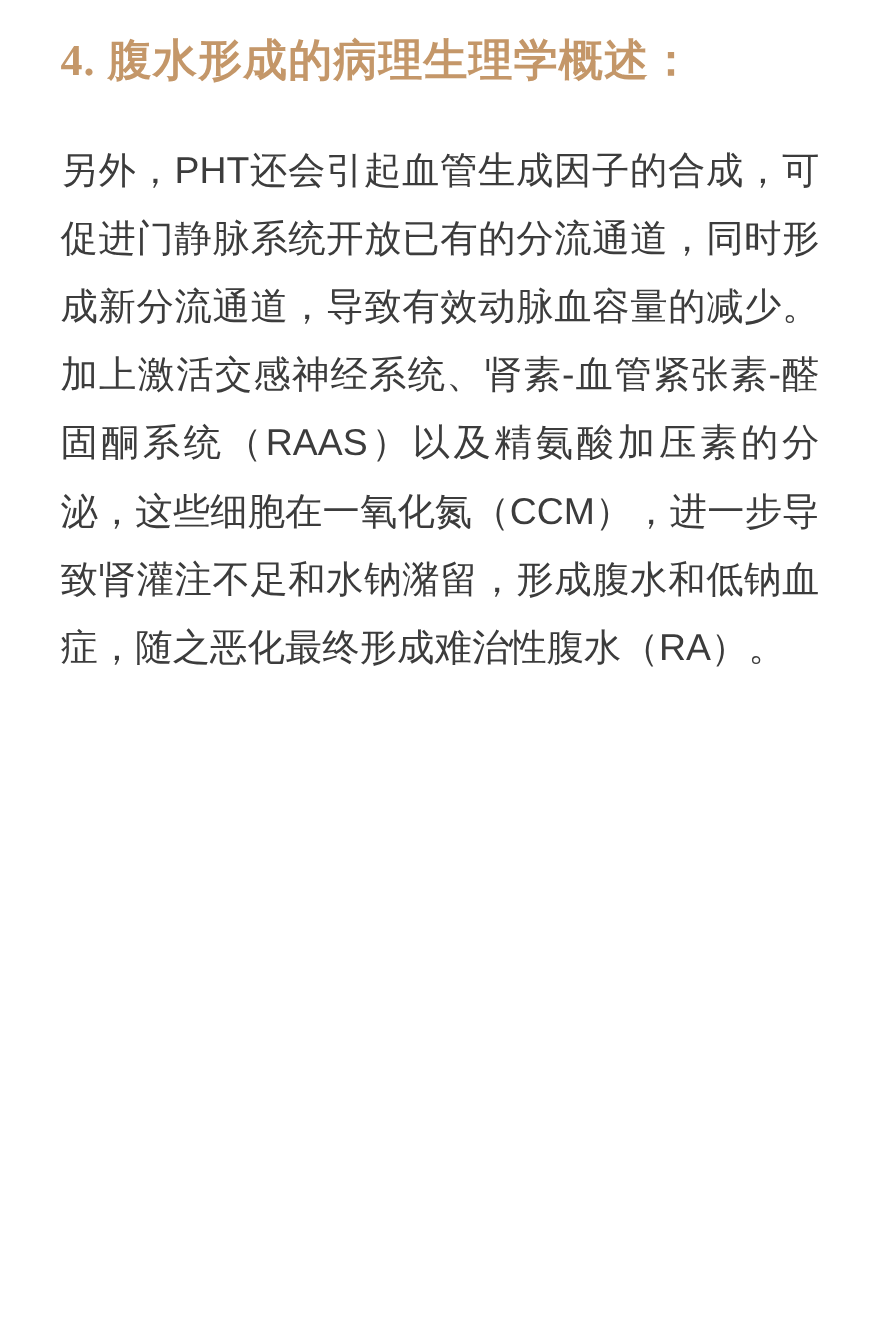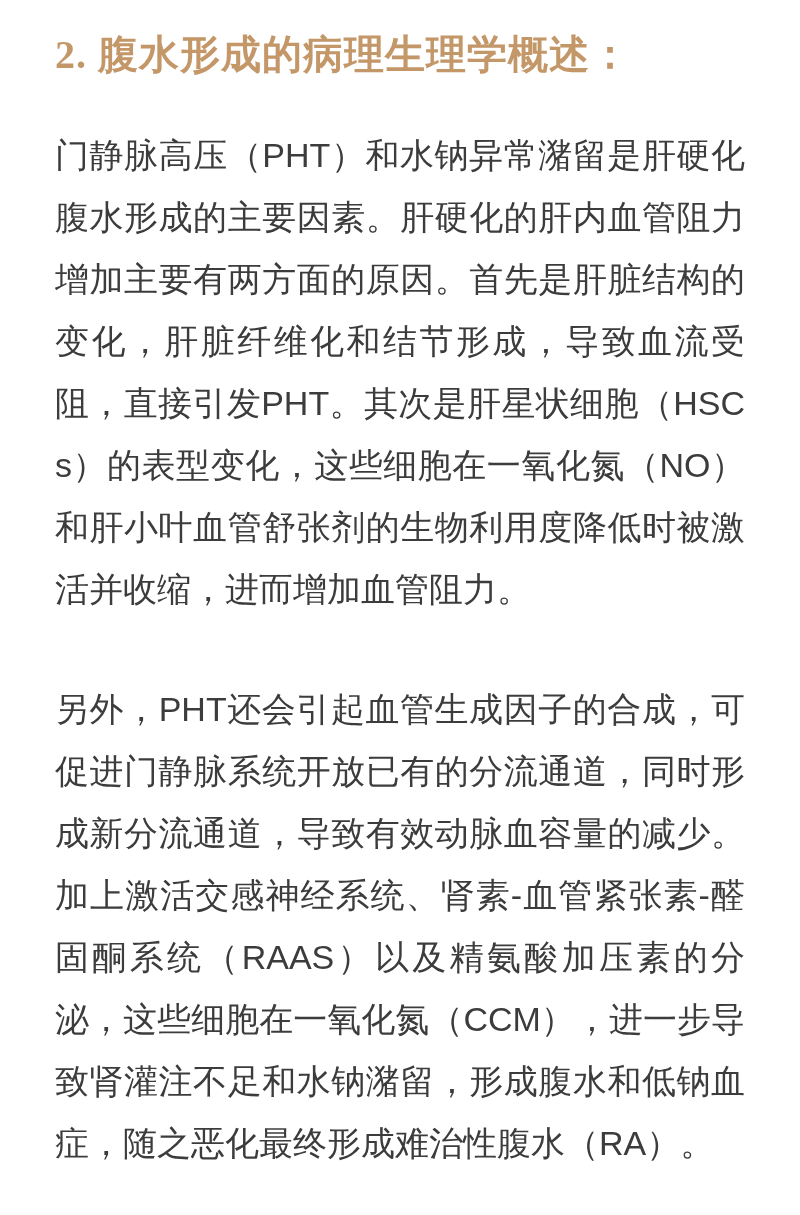--- a/index.html
+++ b/index.html
@@ -37,16 +37,15 @@
     word-break: break-all;
   }
   .body-paragraph + .body-paragraph {
     margin-top: 58px;
   }
 </style>
 </head>
 <body>
 
 <div class="article">
-  <h1 class="section-title">2. 腹水形成的病理生理学概述：</h1>
-  <p class="body-paragraph">门静脉高压（PHT）和水钠异常潴留是肝硬化腹水形成的主要因素。肝硬化的肝内血管阻力增加主要有两方面的原因。首先是肝脏结构的变化，肝脏纤维化和结节形成，导致血流受阻，直接引发PHT。其次是肝星状细胞（HSCs）的表型变化，这些细胞在一氧化氮（NO）和肝小叶血管舒张剂的生物利用度降低时被激活并收缩，进而增加血管阻力。</p>
+  <h1 class="section-title">4. 腹水形成的病理生理学概述：</h1>
   <p class="body-paragraph">另外，PHT还会引起血管生成因子的合成，可促进门静脉系统开放已有的分流通道，同时形成新分流通道，导致有效动脉血容量的减少。加上激活交感神经系统、肾素-血管紧张素-醛固酮系统（RAAS）以及精氨酸加压素的分泌，这些细胞在一氧化氮（CCM），进一步导致肾灌注不足和水钠潴留，形成腹水和低钠血症，随之恶化最终形成难治性腹水（RA）。</p>
 </div>
 
 </body></html>

